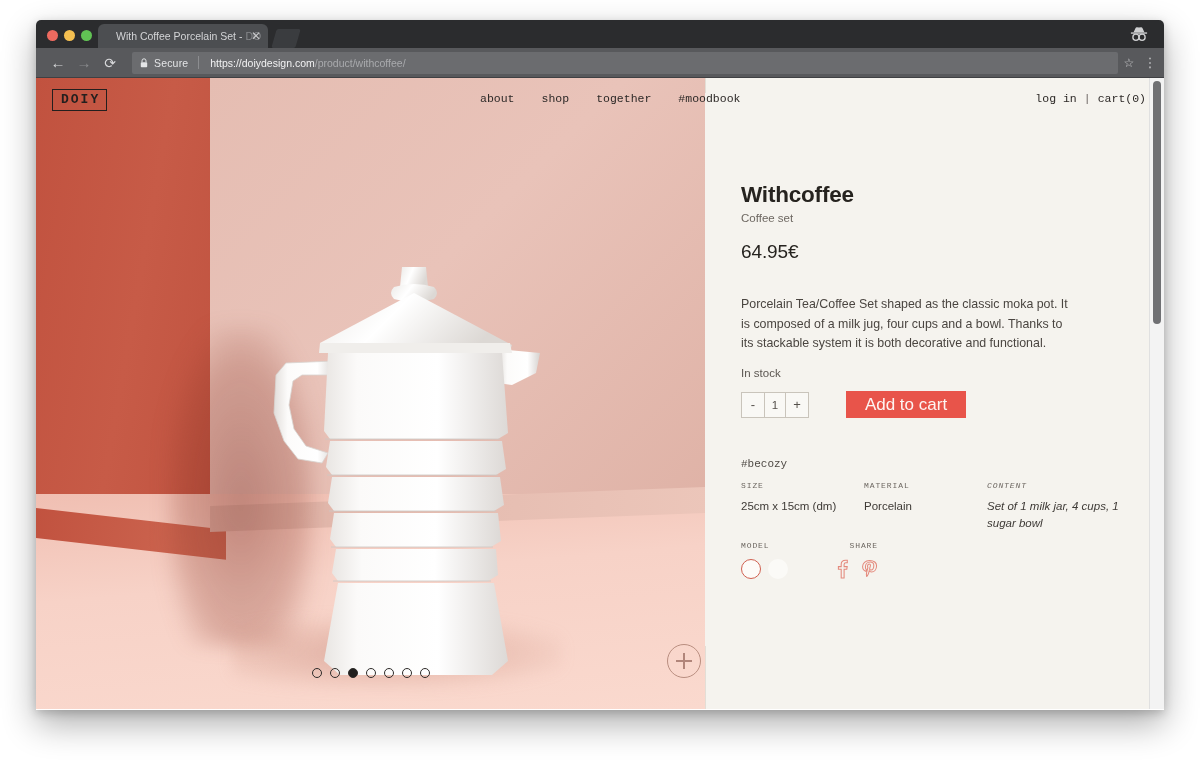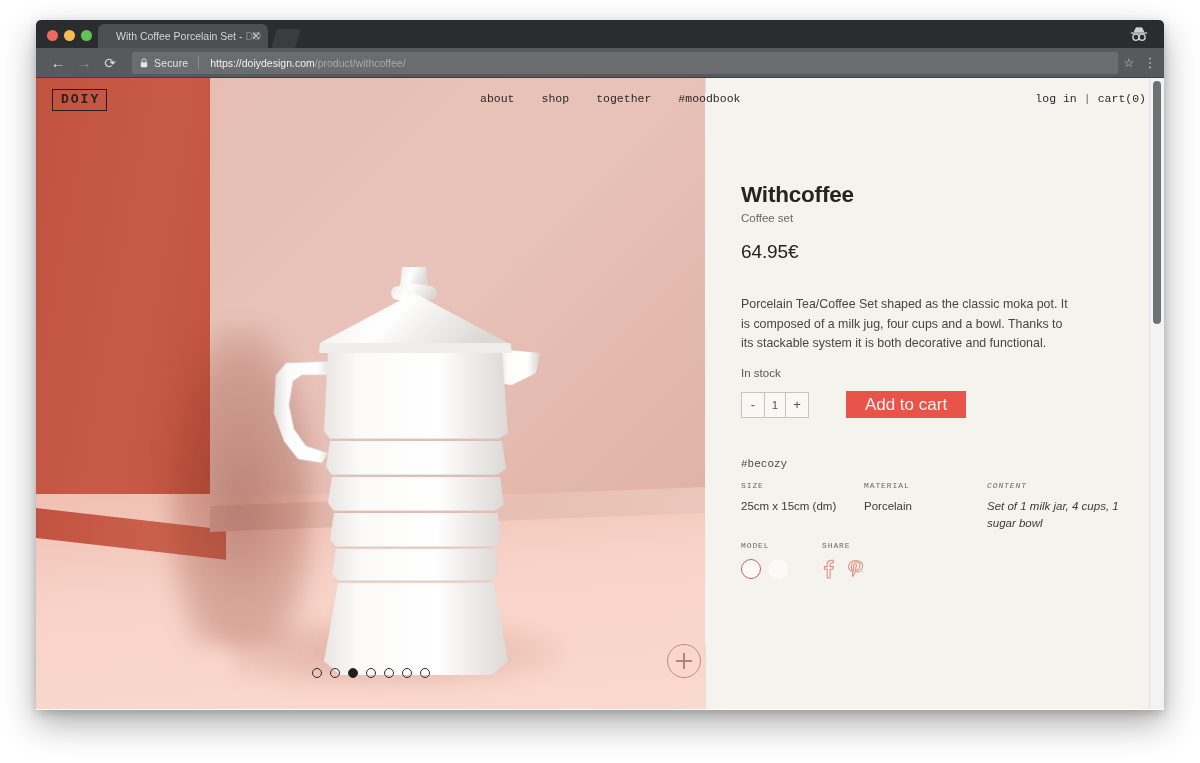--- a/index.html
+++ b/index.html
@@ -336,21 +336,21 @@
     font-size: 8px;
     letter-spacing: .9px;
     color: #6c6660;
     margin-bottom: 8px;
   }
   .spec-value {
     font-size: 11.5px; line-height: 1.5; color: #3e3a36;
   }
 
   #model-block { position: absolute; left: 36px; top: 448px; }
-  #share-block { position: absolute; left: 117px; top: 448px; }
+  #share-block { position: absolute; left: 131px; top: 448px; text-align: right; }
   .block-label {
     font-family: "Liberation Mono", monospace;
     font-size: 8px;
     letter-spacing: .9px;
     color: #6c6660;
     margin-bottom: 9px;
   }
   #model-swatches { display: flex; gap: 7px; align-items: center; }
   .swatch { width: 20px; height: 20px; border-radius: 50%; background: #fbfaf7; }
   .swatch.selected {

